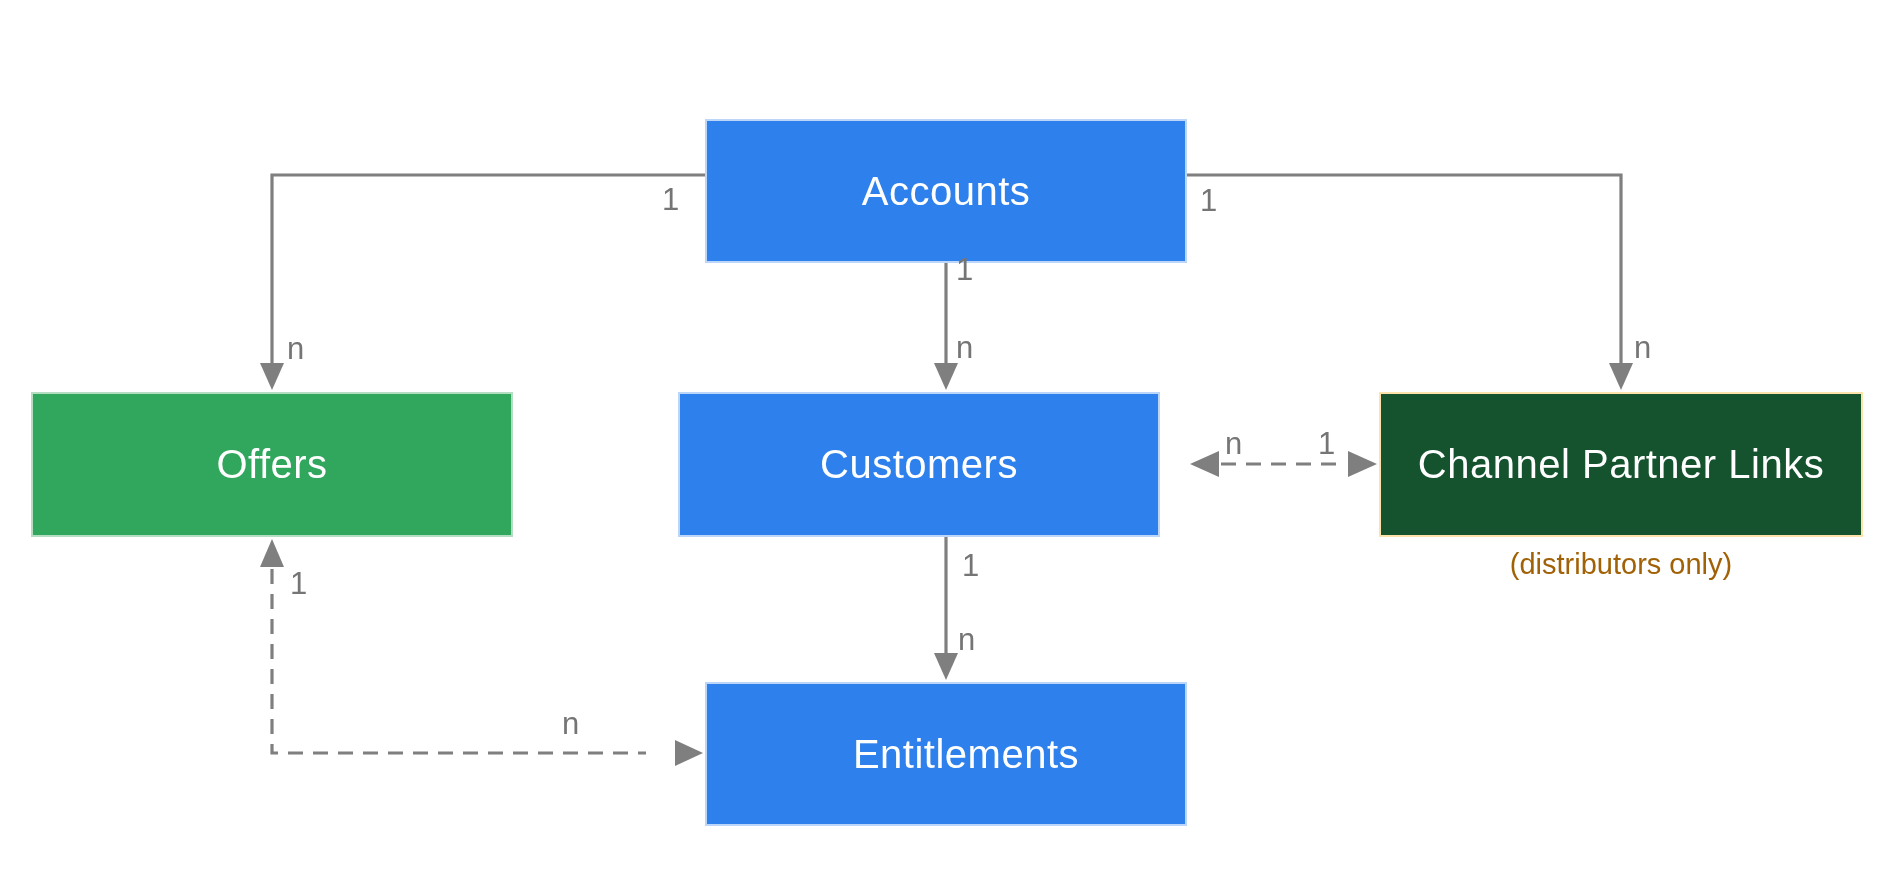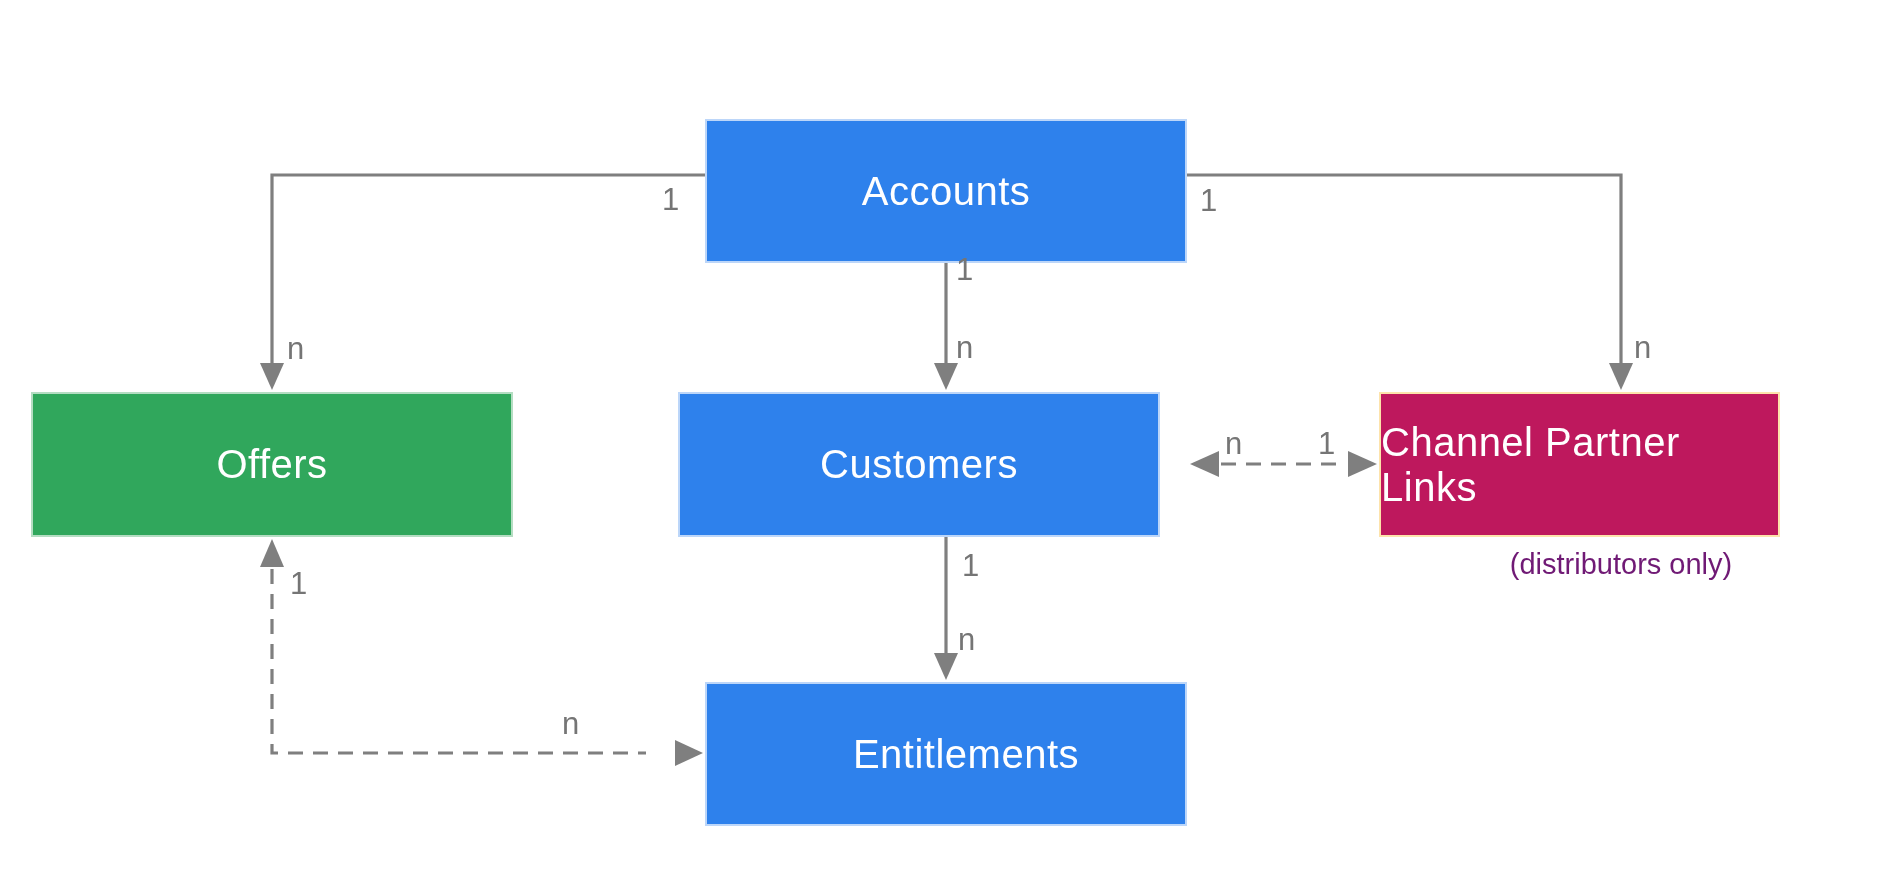--- a/index.html
+++ b/index.html
@@ -18,21 +18,21 @@
     box-sizing:border-box;border:2px solid transparent;
   }
   .node.blue{background:#2e81ec;border-color:#bcd6f9;}
   .node.green{background:#30a75c;border-color:#b4ddc2;}
   .node.amber{background:#fbb733;border-color:#fde3ab;}
   .card{
     position:absolute;color:#757575;font-size:31px;line-height:1;
     white-space:nowrap;
   }
   .note{
-    position:absolute;color:#701a75;font-size:29px;text-align:center;
+    position:absolute;color:#a16207;font-size:29px;text-align:center;
     white-space:nowrap;
   }
 </style>
 </head>
 <body>
 
 <div class="stage">
 
   <svg class="wires" viewBox="0 0 1902 890">
 
@@ -62,21 +62,21 @@
   </div>
 
   <div class="node green" style="left: 31px; top: 392px; width: 482px; height: 145px; background-color: rgb(48, 167, 92);">
     <span>Offers</span>
   </div>
 
   <div class="node blue" style="left: 678px; top: 392px; width: 482px; height: 145px; background-color: rgb(46, 129, 236);">
     <span>Customers</span>
   </div>
 
-  <div class="node amber" style="left: 1379px; top: 392px; width: 401px; height: 145px; background-color: #be185d;">
+  <div class="node amber" style="left: 1379px; top: 392px; width: 484px; height: 145px; background-color: #14532d;">
     <span>Channel Partner Links</span>
   </div>
 
   <div class="note" style="left:1379px;top:548px;width:484px;">(distributors only)</div>
 
   <div class="node blue" style="left: 705px; top: 682px; width: 482px; height: 144px; background-color: rgb(46, 129, 236); padding-left: 40px;">
     <span>Entitlements</span>
   </div>
 
   <span class="card" style="left:662px;top:184px;">1</span>

